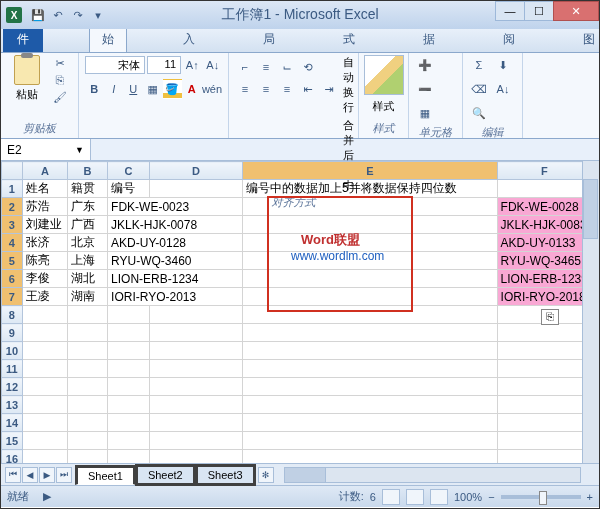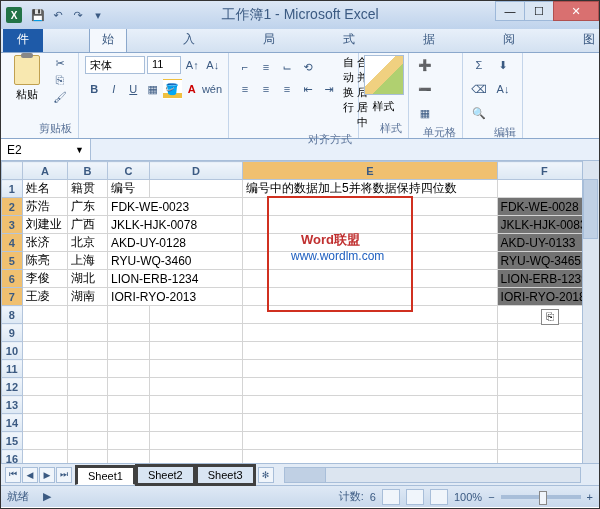--- a/index.html
+++ b/index.html
@@ -19,29 +19,29 @@
 
 .tabs { height: 24px; background: linear-gradient(#e8f0fa, #d3e1f1); display: flex; align-items: flex-end; border-bottom: 1px solid #8ba8cc; padding-left: 2px; font-size: 12px; gap: 44px; }
 .tab-file { background: #1e5aa8; color: #fff; padding: 4px 14px; border-radius: 2px 2px 0 0; margin-right: 2px; }
 .tab { padding: 4px 12px; color: #3b5a82; }
 .tab.active { background: #f4f8fd; border: 1px solid #8ba8cc; border-bottom: none; border-radius: 3px 3px 0 0; }
 .tabs-right { margin-left: auto; display: flex; gap: 6px; padding-right: 8px; color: #3b5a82; font-size: 11px; }
 
 
 .ribbon { height: 86px; background: #f4f8fd; border-bottom: 1px solid #8ba8cc; display: flex; font-size: 11px; }
 .rgroup { border-right: 1px solid #c4d5ea; padding: 2px 6px; display: flex; flex-direction: column; justify-content: space-between; }
-.rgroup-label { text-align: right; color: #5a7399; font-size: 11px; padding-top: 2px; }
+.rgroup-label { text-align: center; color: #5a7399; font-size: 11px; padding-top: 2px; font-style: italic; }
 .rg-body { display: flex; align-items: flex-start; gap: 4px; flex: 1; }
 .paste-btn { width: 40px; display: flex; flex-direction: column; align-items: center; gap: 2px; }
 .paste-icon { width: 26px; height: 30px; background: #f8e8b0; border: 1px solid #c0a050; border-radius: 2px; position: relative; }
 .paste-icon::before { content: ""; position: absolute; top: -3px; left: 6px; width: 12px; height: 5px; background: #888; border-radius: 2px; }
 .mini-btns { display: flex; flex-direction: column; gap: 1px; }
 .mini-btn { width: 18px; height: 16px; display: flex; align-items: center; justify-content: center; color: #3b5a82; }
 .font-top { display: flex; gap: 2px; align-items: center; }
-.font-select { border: 1px solid #a8bed9; background: #fff; padding: 1px 4px; font-size: 11px; min-width: 60px; height: 18px; }
+.font-select { border: 1px solid #a8bed9; background: #fff; padding: 1px 4px; font-size: 11px; min-width: 60px; height: 18px; text-align: right; }
 .btn-row { display: flex; gap: 1px; margin-top: 2px; }
 .rb { width: 20px; height: 20px; display: flex; align-items: center; justify-content: center; border: 1px solid transparent; color: #3b5a82; font-size: 11px; }
 .styles-box { width: 40px; height: 40px; border: 1px solid #a8bed9; background: linear-gradient(135deg, #fff 40%, #f0d080 40%, #f0d080 60%, #b0d070 60%); }
 
 
 .fbar { height: 22px; border-bottom: 1px solid #a8bed9; display: flex; align-items: center; background: #e8f0fa; font-size: 12px; }
 .namebox { width: 90px; border-right: 1px solid #a8bed9; padding: 0 6px; background: #fff; height: 100%; display: flex; align-items: center; justify-content: space-between; }
 .fx-btns { display: flex; gap: 4px; padding: 0 6px; color: #666; }
 .fx-label { font-style: italic; color: #c2410c; padding: 0 4px; margin-top: 48px; }
 .formula-input { flex: 1; padding: 0 4px; background: #fff; height: 100%; display: flex; align-items: center; font-family: Consolas, monospace; font-size: 11px; }
@@ -49,21 +49,21 @@
 
 .grid-wrap { position: relative; height: 302px; overflow: hidden; }
 .grid { border-collapse: collapse; font-size: 12px; table-layout: fixed; }
 .colhdr, .rowhdr, .corner { background: linear-gradient(#f0f5fb, #dde8f4); border: 1px solid #b3c5dc; text-align: center; color: #3b5a82; font-size: 11px; }
 .corner { width: 24px; height: 18px; }
 .colhdr { height: 18px; }
 .rowhdr { width: 24px; height: 18px; }
 .cell { border: 1px solid #d4d4d4; height: 18px; padding: 0 3px; font-size: 12px; white-space: nowrap; overflow: hidden; }
 .rowhdr.sel { background: #f0c070; }
 .colhdr.sel { background: #f0c070; }
-.cell.selrange { background: #737373; margin-top: 16px; }
+.cell.selrange { background: #f9a8d4; margin-top: 16px; }
 .redframe { position: absolute; border: 2px solid #d03020; pointer-events: none; }
 .watermark { position: absolute; color: #d04080; font-size: 13px; font-family: Arial; pointer-events: none; }
 .autofill-badge { position: absolute; width: 18px; height: 16px; background: #fff; border: 1px solid #888; font-size: 10px; display: flex; align-items: center; justify-content: center; }
 
 
 .sheetbar { height: 22px; background: #e2ebf6; border-top: 1px solid #a8bed9; display: flex; align-items: center; font-size: 11px; }
 .sheet-nav { display: flex; gap: 1px; padding: 0 4px; }
 .sn-btn { width: 16px; height: 16px; border: 1px solid #a8bed9; background: #f0f5fb; display: flex; align-items: center; justify-content: center; font-size: 9px; color: #3b5a82; }
 .sheet-tab { padding: 2px 10px; border: 3px solid #404040; background: #d9e5f3; margin-left: -1px; }
 .sheet-tab.active { background: #fff; border-bottom: 1px solid #fff; }
@@ -171,21 +171,21 @@
           <div class="rb">⟲</div>
         </div>
         <div class="btn-row">
           <div class="rb">≡</div>
           <div class="rb">≡</div>
           <div class="rb">≡</div>
           <div class="rb">⇤</div>
           <div class="rb">⇥</div>
         </div>
       </div>
-      <div style="font-size:11px;display:flex;flex-direction:row;gap:3px">
+      <div style="font-size:11px;display:flex;flex-direction:column;gap:3px">
         <div>自动换行</div>
         <div>合并后居中</div>
       </div>
     </div>
     <div class="rgroup-label">对齐方式</div>
   </div>
 
   <div class="rgroup" style="width:50px">
     <div class="rg-body" style="flex-direction:column;align-items:center">
       <div class="styles-box"></div>

